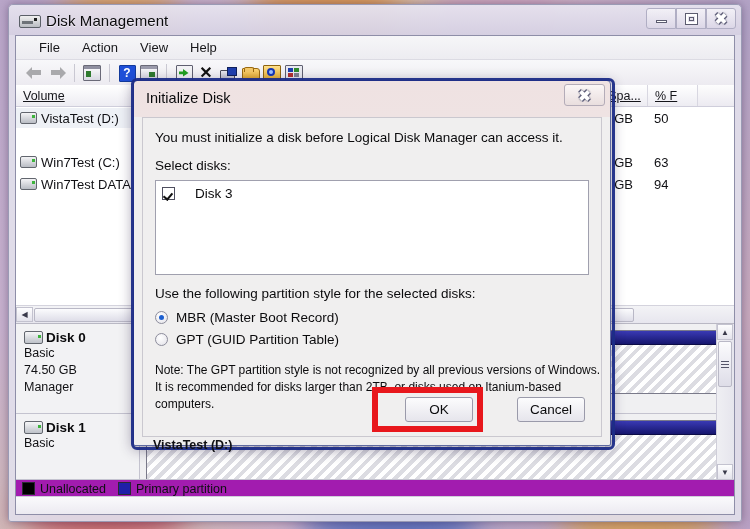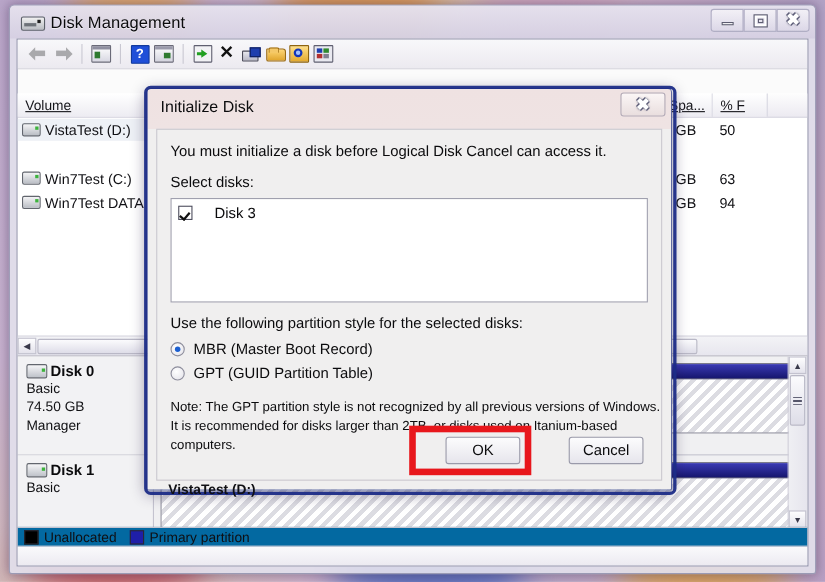--- a/index.html
+++ b/index.html
@@ -222,21 +222,21 @@
     background:linear-gradient(to right,#efeff3,#e6e5ed);
     border-left:1px solid #cfced9;
   }
   #disk-vscroll .sc-arrow{width:16px;height:16px;}
   #disk-vscroll .sc-thumb{width:14px;height:46px;margin:1px;display:flex;align-items:center;justify-content:center;}
   .grip { width:8px; height:7px; background:repeating-linear-gradient(to bottom,#55556a 0 1px,transparent 1px 3px);}
 
   
   #legend {
     position:absolute; left:0; right:0; bottom:17px; height:17px;
-    background:#0369a1; border-top:1px solid #c4c3cf;
+    background:#a21caf; border-top:1px solid #c4c3cf;
     display:flex; align-items:center; padding-left:6px; gap:6px;
     font-size:12.5px; color:#0f0f13;
   }
   .lg { display:flex;align-items:center;gap:5px; margin-right:6px;}
   .swatch { width:13px;height:13px; border:1px solid #2a2a33; box-sizing:border-box;}
   .sw-unalloc{background:#000;}
   .sw-primary{background:#1f1fa8;}
 
   #statusbar {
     position:absolute; left:0; right:0; bottom:0; height:17px;
@@ -353,20 +353,26 @@
             <span class="max-g"></span>
           </div>
         <div class="wbtn last">
             <span class="xglyph">✖</span>
           </div>
       </div>
     </div>
 
     <div id="client">
 
+      <div id="menubar">
+        <div class="menu-item">File</div>
+        <div class="menu-item">Action</div>
+        <div class="menu-item">View</div>
+        <div class="menu-item">Help</div>
+      </div>
 
       <div id="toolbar">
         <div class="tb-btn">
             <span class="gray-arrow">
               <i></i>
               <b></b>
             </span>
           </div>
         <div class="tb-btn">
             <span class="gray-arrow right">
@@ -549,21 +555,21 @@
 
     <div id="dlg-title">
       <span>Initialize Disk</span>
     </div>
     <div id="dlg-close">
       <span class="xglyph">✖</span>
     </div>
 
     <div id="dlg-body">
 
-      <div id="dlg-intro" class="dlg-text">You must initialize a disk before Logical Disk Cancel can access it.</div>
+      <div id="dlg-intro" class="dlg-text">You must initialize a disk before Logical Disk Manager can access it.</div>
 
       <div id="dlg-selectlbl" class="dlg-text">Select disks:</div>
 
       <div id="disk-listbox">
         <div class="lb-item">
           <span class="cbox"></span>
           <span>Disk 3</span>
         </div>
       </div>
 

